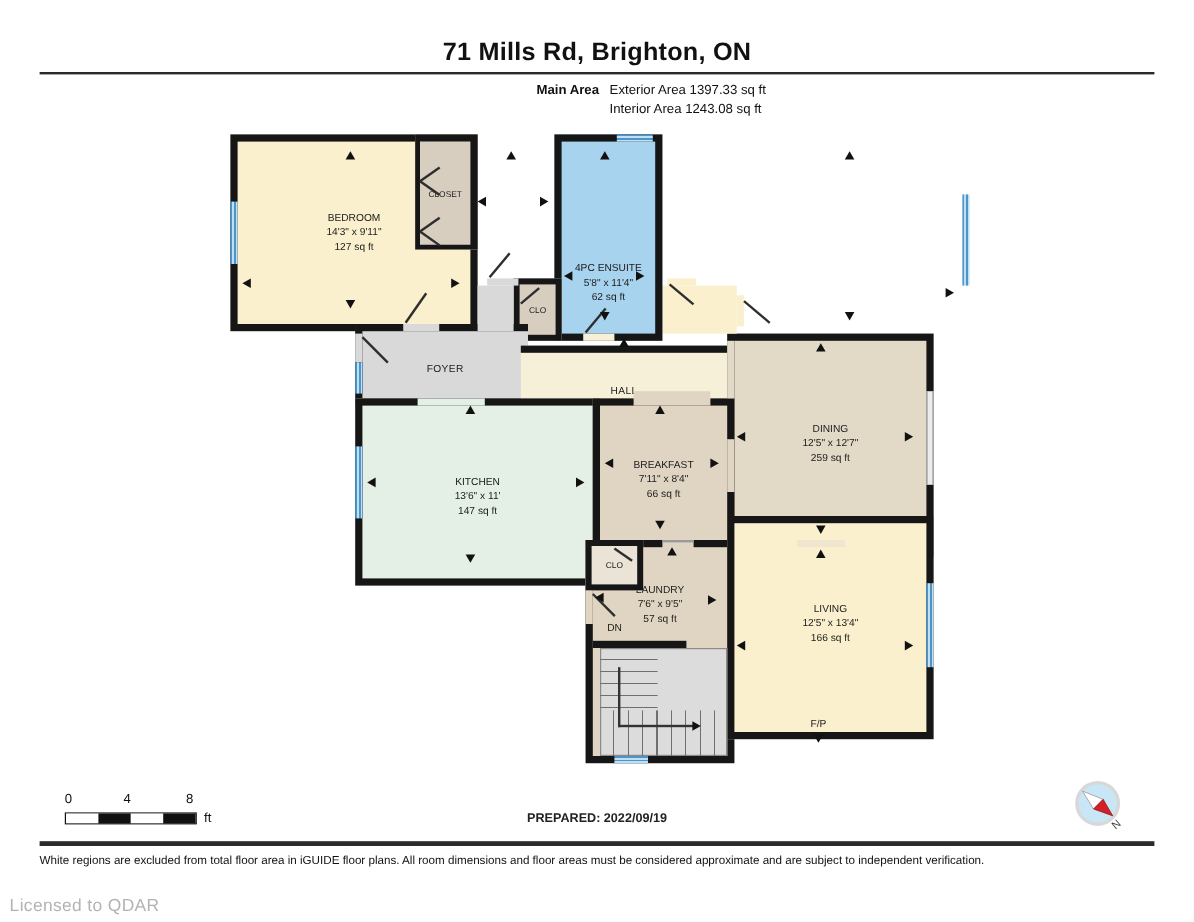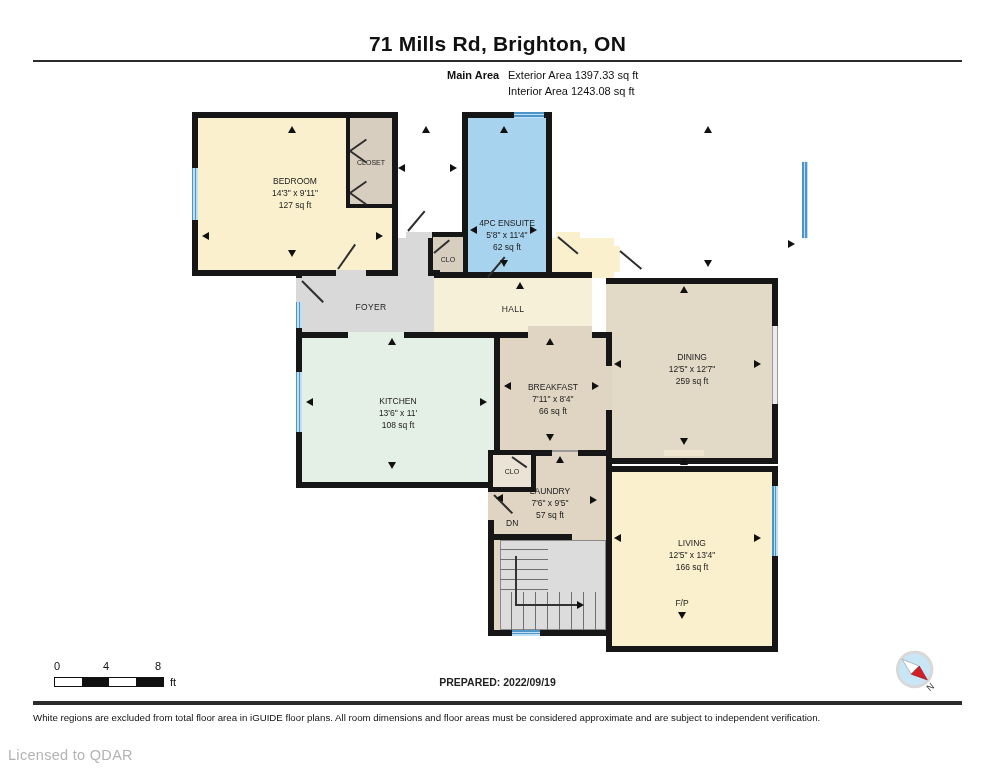--- a/index.html
+++ b/index.html
@@ -15,27 +15,27 @@
   
   .room{position:absolute;box-sizing:border-box;border:6px solid #161616;}
   .bedroom{left:192px;top:112px;width:206px;height:164px;background:#FAF0CE;}
   .closet{left:346px;top:112px;width:52px;height:96px;background:#D8CEC0;border-left-width:4px;border-bottom-width:4px;}
   .bath{left:392px;top:112px;width:76px;height:126px;background:#A8D3EF;}
   .ensuite{left:462px;top:112px;width:90px;height:172px;background:#A8D3EF;}
   .wic{left:546px;top:112px;width:74px;height:126px;background:#D8CEC0;}
   .primary{left:614px;top:112px;width:194px;height:172px;background:#FAF0CE;}
   .clofoyer{left:428px;top:232px;width:40px;height:52px;background:#D8CEC0;border-width:5px;}
   .foyer{left:296px;top:270px;width:144px;height:68px;background:#D9D9D9;border-right:0;}
-  .hall{left:434px;top:272px;width:158px;height:66px;background:#F7F0D9;border-left:0;border-right:0;}
+  .hall{left:434px;top:288px;width:172px;height:66px;background:#F7F0D9;border-left:0;border-right:0;}
   .kitchen{left:296px;top:332px;width:204px;height:156px;background:#E4EFE5;}
   .breakfast{left:494px;top:332px;width:118px;height:130px;background:#E0D5C3;}
   .dining{left:606px;top:278px;width:172px;height:186px;background:#E3D9C7;}
   .laundry{left:488px;top:450px;width:124px;height:186px;background:#E0D5C3;}
   .clolaundry{left:488px;top:450px;width:48px;height:42px;background:#EAE3D6;border-width:5px;}
-  .living{left:606px;top:466px;width:172px;height:186px;background:#FAF0CE;}
+  .living{left:606px;top:430px;width:172px;height:186px;background:#FAF0CE;}
   
   .lbl{position:absolute;left:0;right:0;text-align:center;font-size:8.5px;line-height:1.4;color:#1c1c1c;}
   .lbl span{display:block;}
   .sm{font-size:7px;}
   .loose{letter-spacing:.3px;}
   
   .px{position:absolute;}
   
   .winv{position:absolute;width:6px;background:repeating-linear-gradient(90deg,#4D94C8 0 1.5px,#BFE0F2 1.5px 3px);}
   .winh{position:absolute;height:6px;background:repeating-linear-gradient(180deg,#4D94C8 0 1.5px,#BFE0F2 1.5px 3px);}
@@ -133,21 +133,21 @@
   <div class="room hall">
     <div class="lbl loose" style="top:26px">
       <span>HALL</span>
     </div>
   </div>
 
   <div class="room kitchen">
     <div class="lbl" style="top:58px">
       <span>KITCHEN</span>
       <span>13'6" x 11'</span>
-      <span>108 sq ft</span>
+      <span>147 sq ft</span>
     </div>
   </div>
 
   <div class="room breakfast">
     <div class="lbl" style="top:44px">
       <span>BREAKFAST</span>
       <span>7'11" x 8'4"</span>
       <span>66 sq ft</span>
     </div>
   </div>

